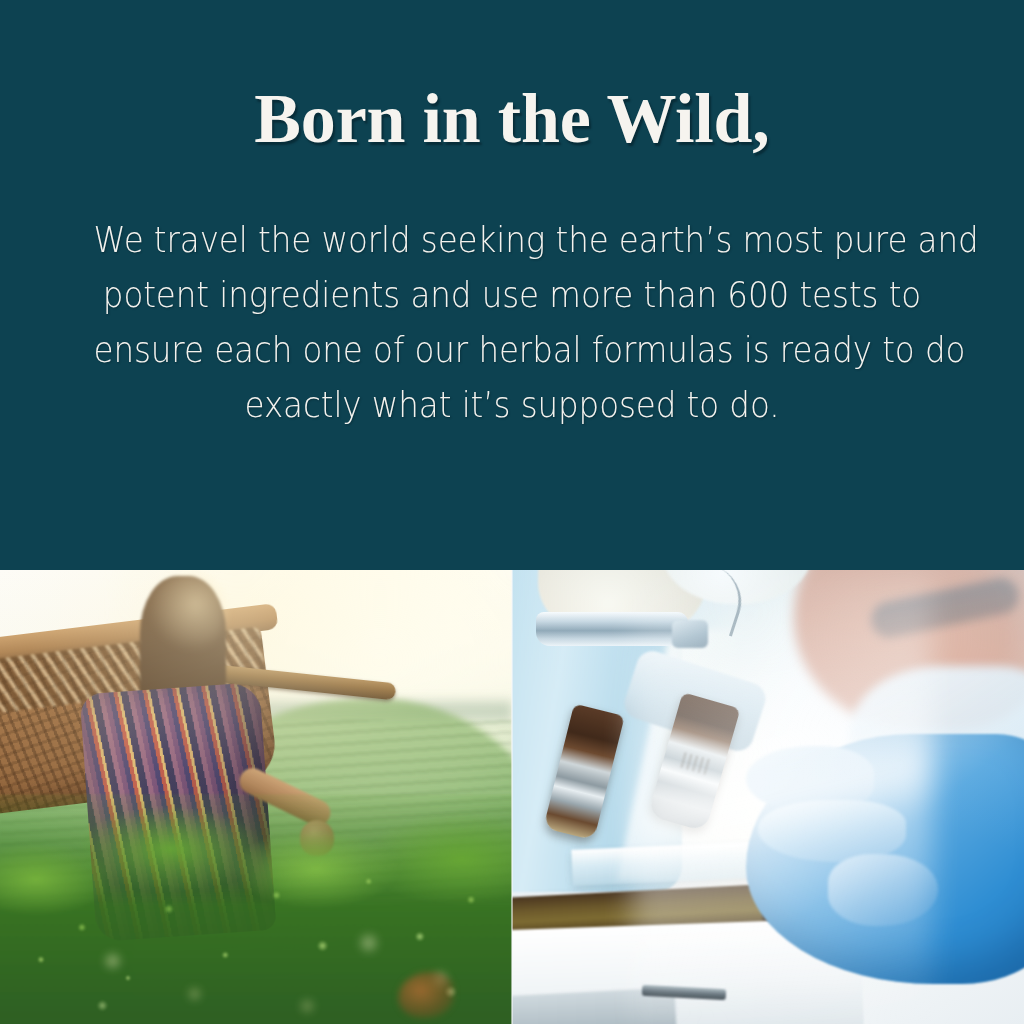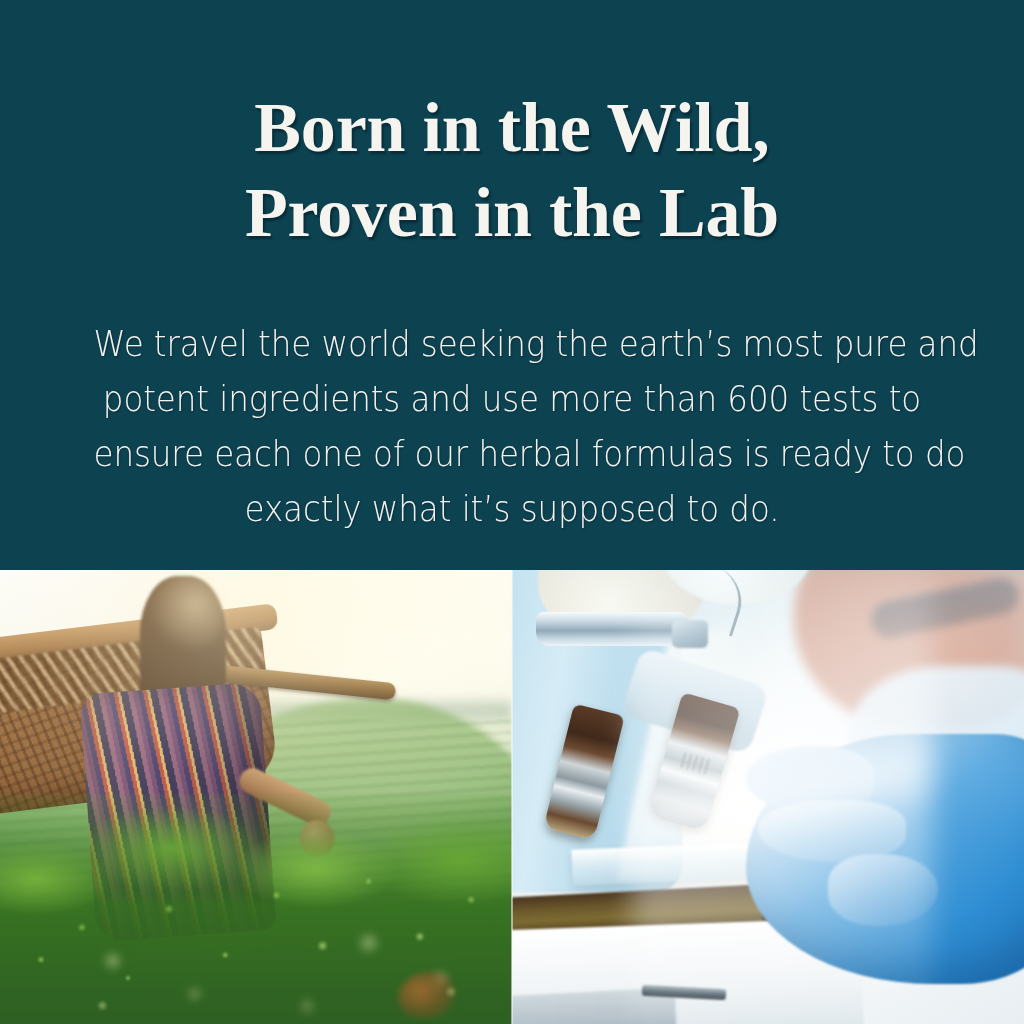--- a/index.html
+++ b/index.html
@@ -25,21 +25,21 @@
     height: 570px;
     background: #0d4251;
     box-sizing: border-box;
     padding: 0 62px;
     display: flex;
     flex-direction: column;
     align-items: center;
     justify-content: flex-start;
   }
   .headline {
-    margin: 9px;
+    margin: 0;
     padding-top: 76px;
     width: 100%;
     text-align: center;
     font-family: "Liberation Serif", "DejaVu Serif", serif;
     font-weight: 700;
     font-size: 70px;
     line-height: 1.22;
     letter-spacing: -0.2px;
     color: #f6f4ef;
     text-shadow: 2px 3px 2px rgba(4,28,36,0.55);
@@ -516,21 +516,20 @@
 </style>
 </head>
 <body>
 
 <div id="canvas">
 
   <div class="text-panel">
 
     <h1 class="headline">
       <span class="hl-line">Born in the Wild,</span>
-      <span class="hl-line">Proven in the Lab</span>
     </h1>
 
     <p class="subhead">
       <span class="sub-line">We travel the world seeking the earth’s most pure and</span>
       <span class="sub-line">potent ingredients and use more than 600 tests to</span>
       <span class="sub-line">ensure each one of our herbal formulas is ready to do</span>
       <span class="sub-line">exactly what it’s supposed to do.</span>
     </p>
 
   </div>

